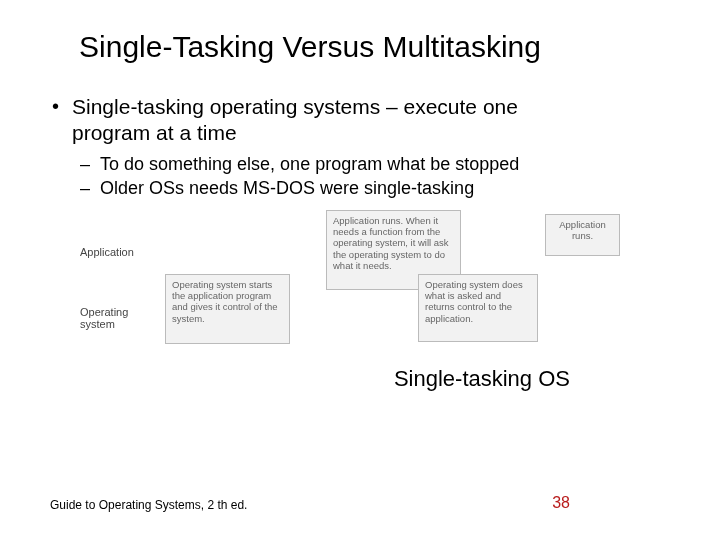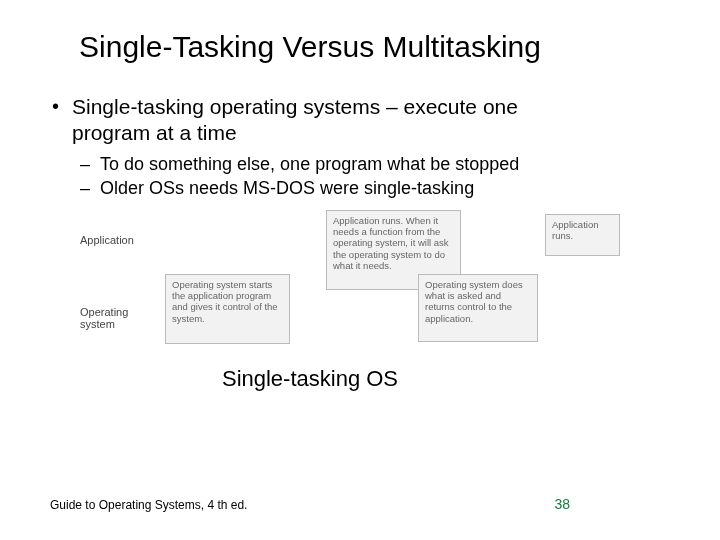--- a/index.html
+++ b/index.html
@@ -62,50 +62,50 @@
     font-size: 10px;
     color: #555;
   }
   .rowlabel {
     position: absolute;
     left: 0;
     width: 70px;
     font-size: 11px;
     color: #444;
   }
-  .lbl-app { top: 20px; }
+  .lbl-app { top: 32px; }
   .lbl-os  { top: 92px; }
   .dbox {
     position: absolute;
     background: #f2f2f2;
     border: 1px solid #bbb;
     padding: 4px 6px;
     box-sizing: border-box;
     line-height: 1.2;
     color: #666;
     font-size: 9.5px;
   }
   .caption {
-    text-align: center;
+    text-align: right;
     font-size: 22px;
     margin-top: 12px;
   }
   .footer-left {
     position: absolute;
     left: 50px;
     bottom: 28px;
     font-size: 12px;
     color: #000;
   }
   .footer-right {
     position: absolute;
     right: 50px;
     bottom: 28px;
-    font-size: 14px;
-    color: #15803d;
+    font-size: 16px;
+    color: #b91c1c;
   }
 </style>
 </head>
 <body>
 
 <div class="slide">
 
   <h1 class="title">Single-Tasking Versus Multitasking</h1>
 
   <div class="bullets">
@@ -117,21 +117,21 @@
   <div class="diagram">
     <div class="rowlabel lbl-app">Application</div>
     <div class="rowlabel lbl-os">Operating system</div>
 
     <div class="dbox" style="left:85px; top:60px; width:125px; height:70px;">Operating system starts the application program and gives it control of the system.</div>
 
     <div class="dbox" style="left:210px; top:-4px; width:135px; height:80px;margin-left:36px;">Application runs. When it needs a function from the operating system, it will ask the operating system to do what it needs.</div>
 
     <div class="dbox" style="left:338px; top:60px; width:120px; height:68px;">Operating system does what is asked and returns control to the application.</div>
 
-    <div class="dbox" style="left:465px; top:0px; width:75px; height:42px;">Application runs.</div>
+    <div class="dbox" style="left:465px; top:0px; width:75px; height:42px;text-align:center;">Application runs.</div>
   </div>
 
   <div class="caption">Single-tasking OS</div>
 
-  <div class="footer-left">Guide to Operating Systems, 4 th ed.</div>
+  <div class="footer-left">Guide to Operating Systems, 2 th ed.</div>
   <div class="footer-right">38</div>
 
 </div>
 
 </body></html>

